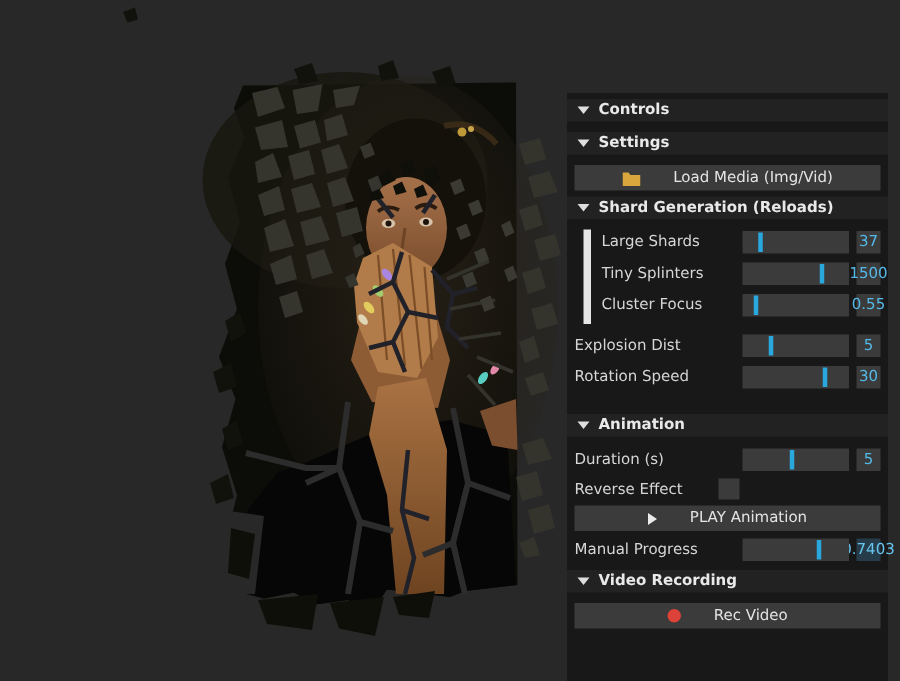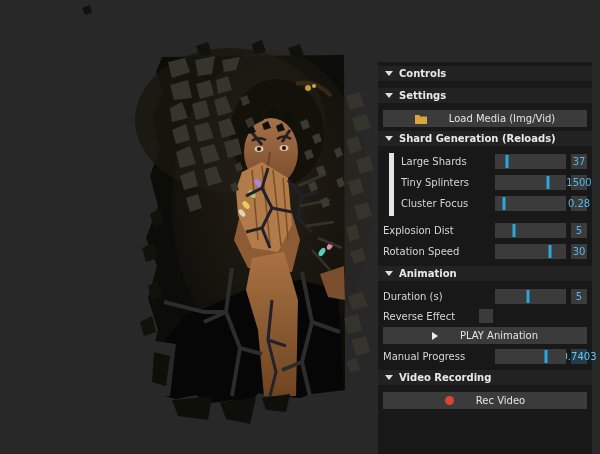--- a/index.html
+++ b/index.html
@@ -24,21 +24,21 @@
   }
   .chev{width:0;height:0;border-left:4px solid transparent;border-right:4px solid transparent;
     border-top:5px solid #dedede;flex:none}
   .btn{
     display:flex;align-items:center;justify-content:center;gap:22px;flex:none;
     width:100%;height:17px;margin:0 0 4px;background:#3b3b3b;border:none;
     color:#e4e4e4;font:inherit;cursor:pointer;padding:0;
   }
   .row{display:flex;align-items:center;height:16px;margin-bottom:5px;flex:none}
   .row.cb{height:14px;margin-bottom:4px}
-  .mt6{margin-top:6px}.mt2{margin-top:2px}.mb6{margin-bottom:6px}
+  .mt6{margin-top:6px}.mt2{margin-top:12px}.mb6{margin-bottom:6px}
   .lbl{flex:1;white-space:nowrap;overflow:hidden}
   .slider{width:71px;height:15px;background:#3b3b3b;position:relative;flex:none;margin-right:5px;cursor:pointer}
   .mark{position:absolute;top:1px;width:3px;height:13px;background:#29a8de;transform:translateX(-50%)}
   .val{
     width:16px;height:15px;background:#3b3b3b;color:#54b9e8;flex:none;
     display:flex;align-items:center;justify-content:center;cursor:text;
   }
   .val.wide{width:42px;color:#e6e6e6}
   .val.sel{background:#263c4b;color:#66c6f0}
   .swatch{width:68px;height:15px;flex:none;margin-right:5px;cursor:pointer}
@@ -243,21 +243,21 @@
       <div class="slider">
         <div class="mark" style="left: 75%;"></div>
       </div>
       <div class="val">1500</div>
     </div>
     <div class="row">
       <span class="lbl">Cluster Focus</span>
       <div class="slider">
         <div class="mark" style="left: 13%;"></div>
       </div>
-      <div class="val">0.28</div>
+      <div class="val">0.55</div>
     </div>
   </div>
 
   <div class="row mt6">
     <span class="lbl">Explosion Dist</span>
     <div class="slider">
       <div class="mark" style="left: 27%;"></div>
     </div>
     <div class="val">5</div>
   </div>

